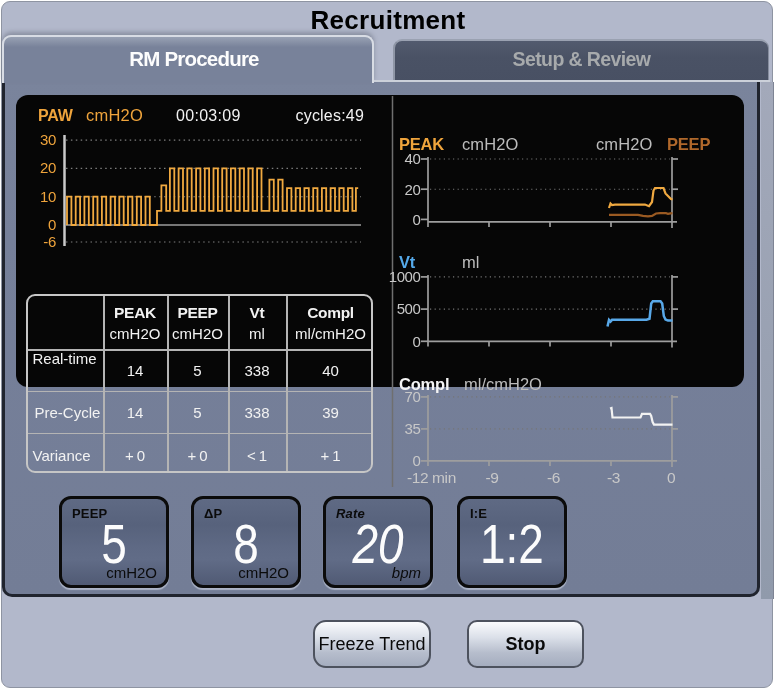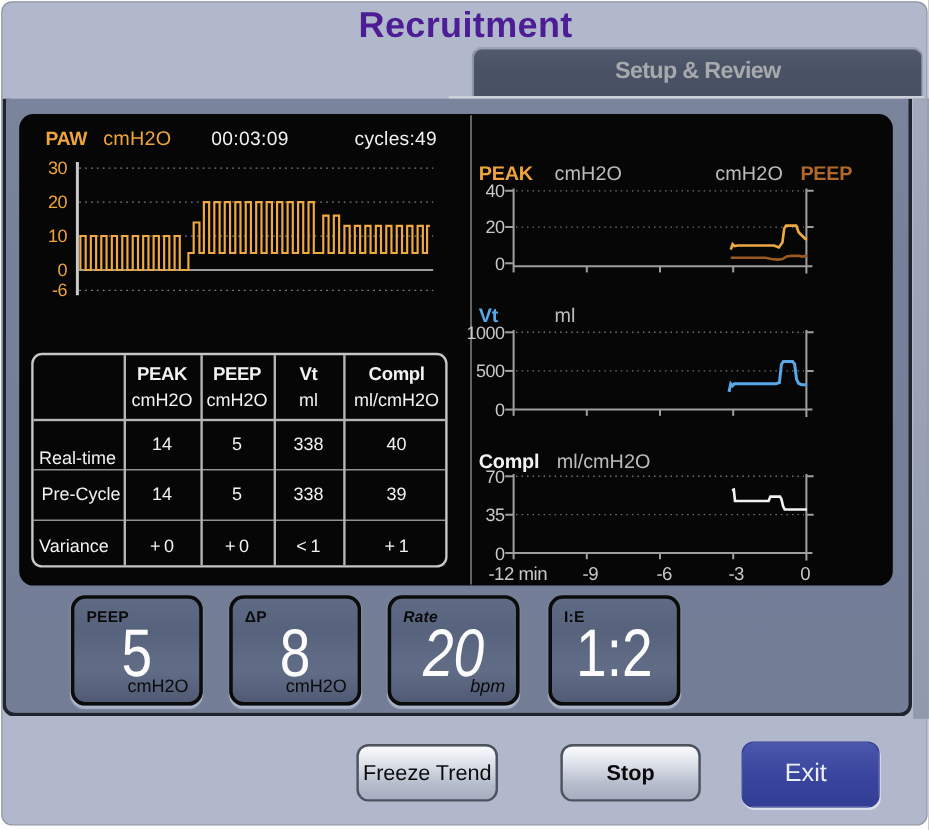--- a/index.html
+++ b/index.html
@@ -1,28 +1,28 @@
 <!DOCTYPE html>
 <html><head><meta charset="utf-8"><style>
 * { margin:0; padding:0; box-sizing:border-box; -webkit-font-smoothing:antialiased; }
 body { width:774px; height:692px; background:#fff; font-family:"Liberation Sans", sans-serif; position:relative; overflow:hidden; }
 .abs { position:absolute; }
 
 #dialog { left:1px; top:1px; width:772px; height:687px; background:#b2b8cb; border-radius:9px; border:1px solid #8e94a2; }
 
 #content { left:0px; top:80px; width:758px; height:515px; background:linear-gradient(#7a849c, #76809a 30%, #737d96); border-left:3px solid #20242e; border-right:3px solid #20242e; border-bottom:3px solid #20242e; border-radius:0 0 10px 10px; }
-#title { left:0; top:3px; width:772px; text-align:center; font-size:30px; font-weight:bold; color:#4c1d95; letter-spacing:0.3px;}
+#title { left:0; top:3px; width:772px; text-align:center; font-size:26px; font-weight:bold; color:#000000; letter-spacing:0.3px;}
 
 #tab1 { left:0px; top:33px; width:372px; height:48px; background:linear-gradient(#98a1b3 0%, #78829a 22%, #78829a 100%); border-radius:9px 9px 0 0; border-top:2px solid #d8dce4; border-left:2px solid #d8dce4; border-right:2px solid #d8dce4; box-shadow:0 -3px 4px rgba(92,98,114,0.45); }
 #tab1 span { position:absolute; left:0; right:0; top:10px; text-indent:12px; text-align:center; color:#fdfdfd; font-size:20.5px; font-weight:bold; letter-spacing:-0.8px; }
 #tab2 { left:391px; top:37px; width:376px; height:42px; background:linear-gradient(#525a6e 0%, #4a5265 40%, #485063 100%); border-radius:9px 9px 0 0; border-top:2px solid #9aa1b1; border-left:2px solid #8f96a6; border-right:1px solid #878e9e;}
 #tab2 span { position:absolute; left:0; right:0; top:7px; text-align:center; color:#a7aaac; font-size:19.5px; font-weight:bold; letter-spacing:-0.6px; }
 #tabline { left:372px; top:78px; width:396px; height:2px; background:#ccd1da; }
 
-#panel { left:11px; top:13px; width:728px; height:393px; background:#060606; border-radius:12px; }
+#panel { left:11px; top:13px; width:728px; height:292px; background:#060606; border-radius:12px; }
 
 #tbl { position:absolute; left:20.5px; top:211.5px; width:347.5px; height:179px; border:2px solid #c6c6c6; border-radius:9px; color:#f2f2f2; }
 .vline { position:absolute; top:0; bottom:0; width:1.5px; background:#b4b4b4; }
 .hline { position:absolute; left:0; right:0; height:1.5px; background:#b4b4b4; }
 .cell { position:absolute; font-size:15px; color:#f2f2f2; }
 .cc { text-align:center; }
 
 .pbtn { position:absolute; top:414px; width:110px; height:92px; border:3px solid #0b0b0b; border-radius:12px;
   background:linear-gradient(180deg, #5f6a84 0%, #57627c 30%, #5f6a85 58%, #616c87 70%, #505a74 100%);
   box-shadow:0 2px 1px rgba(210,217,232,0.6); }
@@ -175,21 +175,21 @@
 
       <div class="cell cc" style="left:75.5px; top:8px; width:64px; font-weight:bold; font-size:15.5px; letter-spacing:-0.3px;">PEAK</div>
       <div class="cell cc" style="left:75.5px; top:29px; width:64px;">cmH2O</div>
       <div class="cell cc" style="left:139.5px; top:8px; width:61px; font-weight:bold; font-size:15.5px; letter-spacing:-0.3px;">PEEP</div>
       <div class="cell cc" style="left:139.5px; top:29px; width:61px;">cmH2O</div>
       <div class="cell cc" style="left:200.5px; top:8px; width:58px; font-weight:bold; font-size:15.5px; letter-spacing:-0.3px;">Vt</div>
       <div class="cell cc" style="left:200.5px; top:29px; width:58px;">ml</div>
       <div class="cell cc" style="left:258.5px; top:8px; width:89px; font-weight:bold; font-size:15.5px; letter-spacing:-0.3px;">Compl</div>
       <div class="cell cc" style="left:258.5px; top:29px; width:89px;">ml/cmH2O</div>
 
-      <div class="cell" style="left:5px; top:78px;">Real-time</div>
+      <div class="cell" style="left:5px; top:54px;">Real-time</div>
       <div class="cell cc" style="left:75.5px; top:66px; width:64px;">14</div>
       <div class="cell cc" style="left:139.5px; top:66px; width:61px;">5</div>
       <div class="cell cc" style="left:200.5px; top:66px; width:58px;">338</div>
       <div class="cell cc" style="left:258.5px; top:66px; width:89px;">40</div>
       <div class="cell" style="left:7px; top:108px;">Pre-Cycle</div>
       <div class="cell cc" style="left:75.5px; top:108px; width:64px;">14</div>
       <div class="cell cc" style="left:139.5px; top:108px; width:61px;">5</div>
       <div class="cell cc" style="left:200.5px; top:108px; width:58px;">338</div>
       <div class="cell cc" style="left:258.5px; top:108px; width:89px;">39</div>
       <div class="cell" style="left:5px; top:151px;">Variance</div>
@@ -212,18 +212,20 @@
     <div class="pbtn" style="left:318px;font-style:italic;">
         <span class="plabel">Rate</span>
         <span class="pval">20</span>
         <span class="punit">bpm</span>
       </div>
     <div class="pbtn" style="left:452px;">
         <span class="plabel">I:E</span>
         <span class="pval">1:2</span>
       </div>
   </div>
+  <div id="tab1" class="abs">
+      <span>RM Procedure</span>
+    </div>
   <div id="tabline" class="abs"></div>
   <div class="abs" style="left:759px; top:80px; width:13px; height:517px; background:linear-gradient(180deg,#a3a9ba,#909aab); border-right:1px solid #7e8494;"></div>
-  <div class="gbtn" style="left:295px; width:118px;">Freeze Trend</div>
+  <div class="gbtn" style="left:311px; width:118px;border-radius:13px;">Freeze Trend</div>
   <div class="gbtn" style="left:465px; width:117px;font-weight:bold;">Stop</div>
-  <div id="exitbtn">Exit</div>
 </div>
 
 </body></html>

